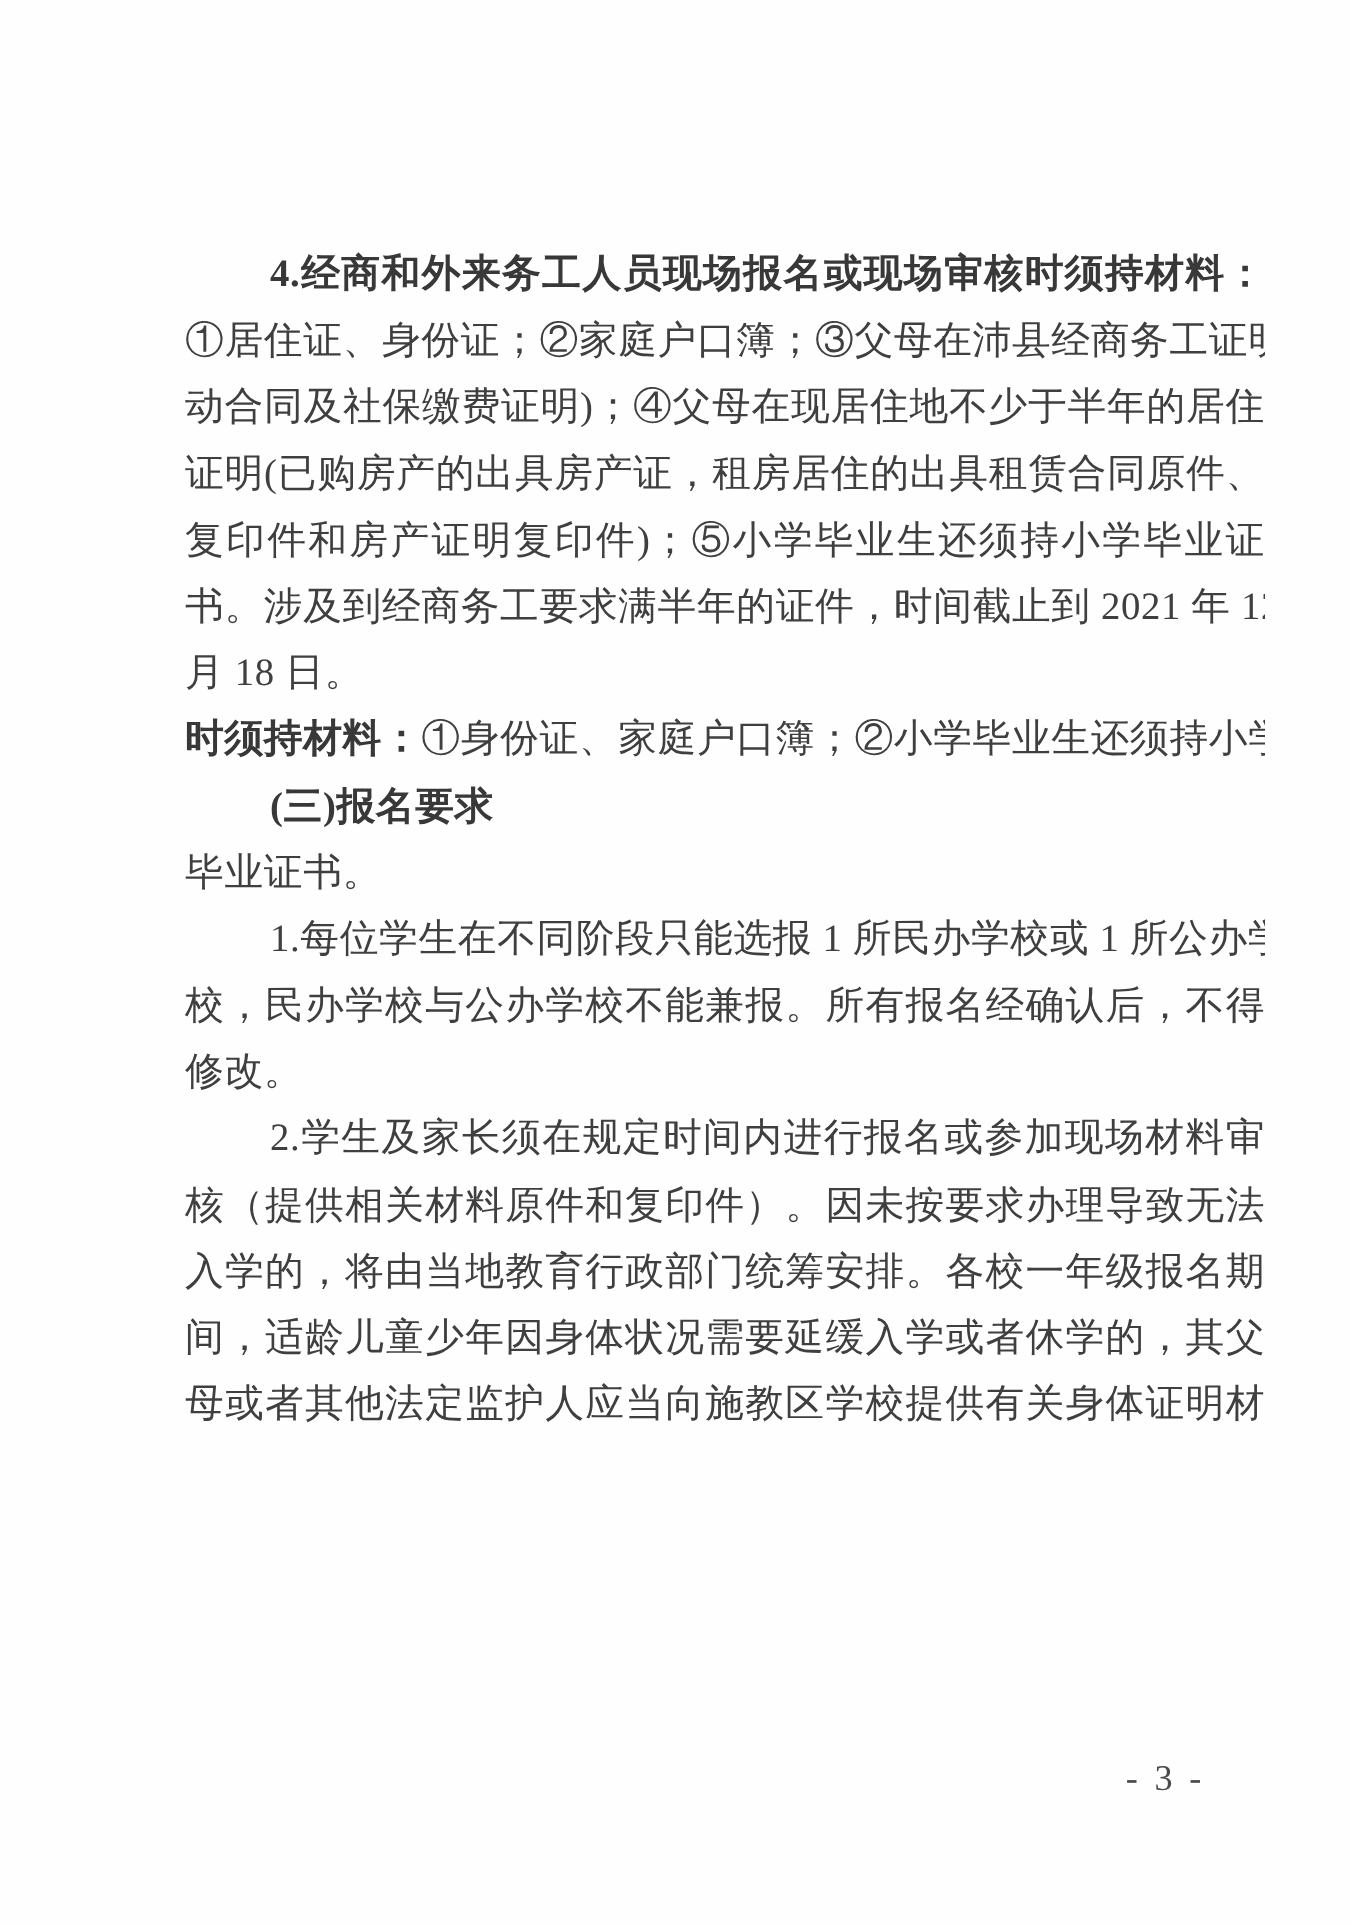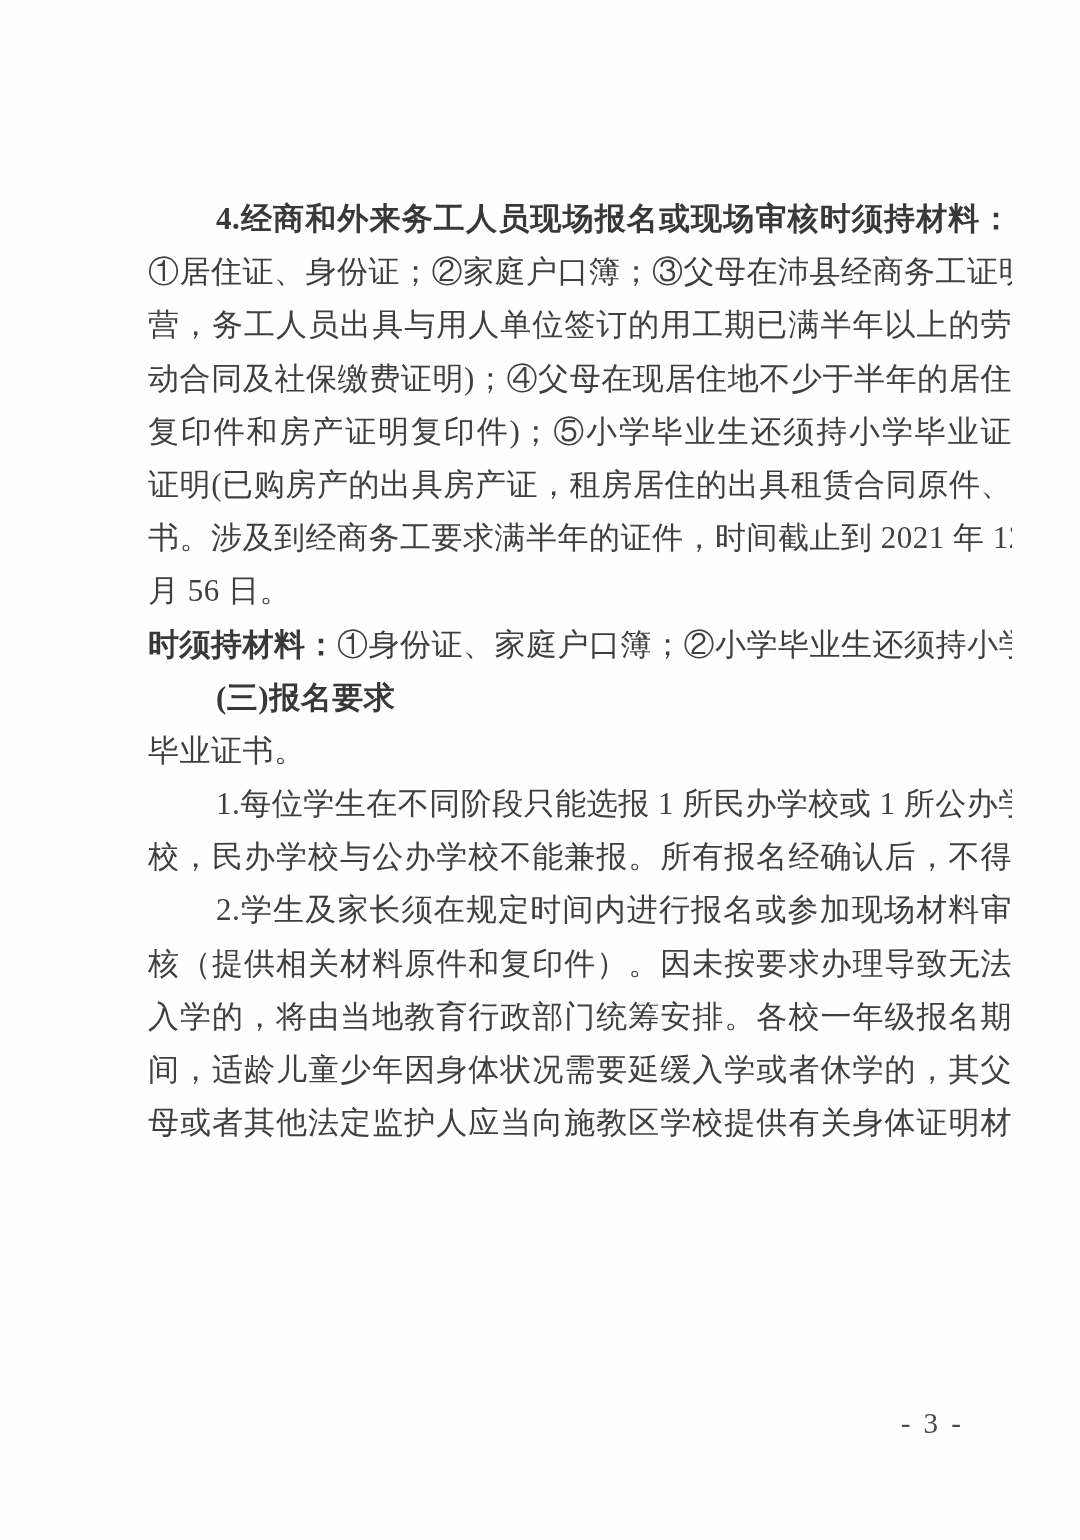--- a/index.html
+++ b/index.html
@@ -56,31 +56,31 @@
     font-family: "Liberation Serif", "DejaVu Serif", serif;
   }
 </style>
 </head>
 <body>
 
 <div class="page">
   <div class="text-block">
       <div class="line indent"><span class="seg b">4.经商和外来务工人员现场报名或现场审核时须持材料：</span></div>
       <div class="line"><span class="seg">①居住证、身份证；②家庭户口簿；③父母在沛县经商务工证明</span></div>
-      <div class="line"><span class="seg">营，务工人员出具与用人单位签订的用工期已满半年以上的劳</span></div>
       <div class="line"><span class="seg">动合同及社保缴费证明)；④父母在现居住地不少于半年的居住</span></div>
+      <div class="line"><span class="seg">证明(已购房产的出具房产证，租房居住的出具租赁合同原件、</span></div>
       <div class="line"><span class="seg">复印件和房产证明复印件)；⑤小学毕业生还须持小学毕业证</span></div>
-      <div class="line"><span class="seg">证明(已购房产的出具房产证，租房居住的出具租赁合同原件、</span></div>
       <div class="line"><span class="seg">书。涉及到经商务工要求满半年的证件，时间截止到 2021 年 12</span></div>
-      <div class="line last"><span class="seg">月 56 日。</span></div>
+      <div class="line last"><span class="seg">月 18 日。</span></div>
       <div class="line"><span class="seg b">时须持材料：</span><span class="seg">①身份证、家庭户口簿；②小学毕业生还须持小学</span></div>
       <div class="line indent last"><span class="seg b">(三)报名要求</span></div>
       <div class="line last"><span class="seg">毕业证书。</span></div>
       <div class="line indent"><span class="seg">1.每位学生在不同阶段只能选报 1 所民办学校或 1 所公办学</span></div>
       <div class="line"><span class="seg">校，民办学校与公办学校不能兼报。所有报名经确认后，不得</span></div>
+      <div class="line last"><span class="seg">修改。</span></div>
       <div class="line indent"><span class="seg">2.学生及家长须在规定时间内进行报名或参加现场材料审</span></div>
       <div class="line"><span class="seg">核（提供相关材料原件和复印件）。因未按要求办理导致无法</span></div>
       <div class="line"><span class="seg">入学的，将由当地教育行政部门统筹安排。各校一年级报名期</span></div>
       <div class="line"><span class="seg">间，适龄儿童少年因身体状况需要延缓入学或者休学的，其父</span></div>
       <div class="line"><span class="seg">母或者其他法定监护人应当向施教区学校提供有关身体证明材</span></div>
     </div>
   <div class="footer-pagenum">- 3 -</div>
 </div>
 
 </body></html>

